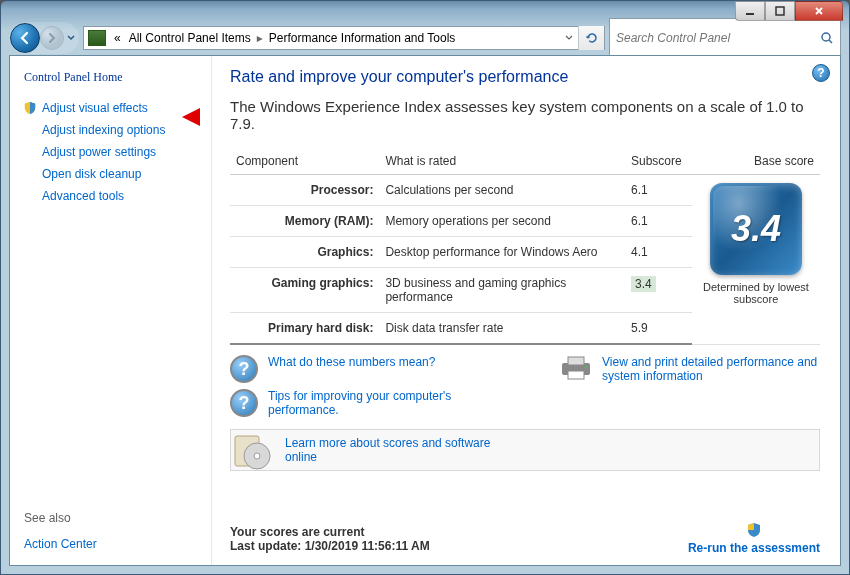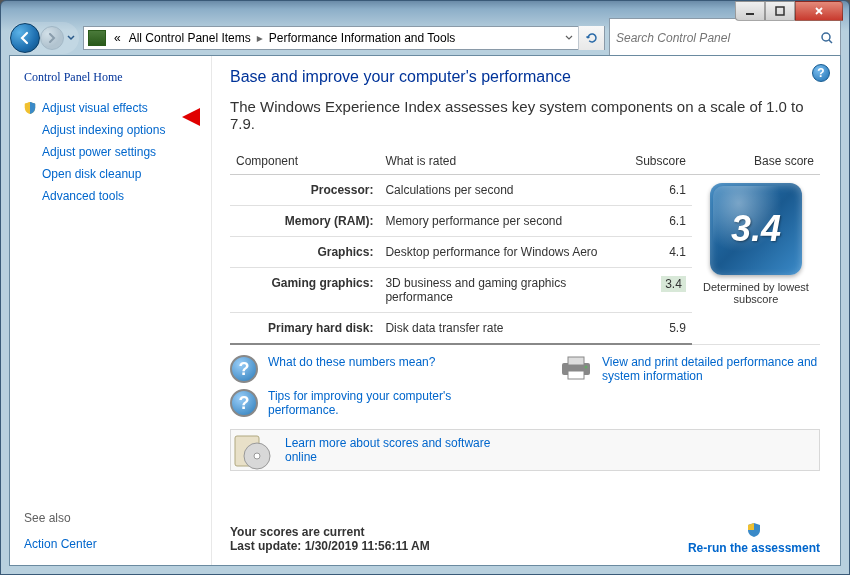--- a/index.html
+++ b/index.html
@@ -32,21 +32,21 @@
     .shield { position:absolute; left:14px; top:5px; width:12px; height:12px;}
     .see-also { margin-top:auto; padding: 0 14px 8px; color:#606060; font-size:12px;}
     .see-also-link { color:#0066cc; font-size:12px; padding: 4px 14px; cursor:pointer;}
     .red-arrow { position:absolute; left:172px; top:48px; pointer-events:none;}
     .main { flex: 1; padding: 12px 20px 10px 18px; position: relative; color:#333; font-size:12px; display:flex; flex-direction:column;}
     .help-icon { position:absolute; top:8px; right:10px; width:18px; height:18px; border-radius:50%; background:radial-gradient(circle at 35% 30%,#7abef0,#1e6fb0); color:#fff; font-weight:bold; font-size:12px; display:flex; align-items:center; justify-content:center; cursor:pointer; border:1px solid #155a90;}
     h1.page-title { color:#003399; font-size:16px; font-weight:normal; margin-bottom:12px;}
     .intro { font-size:15px; margin-bottom:18px;}
     .tbl { width:100%; border-collapse:collapse; }
     .tbl th { text-align:left; font-weight:normal; font-size:12px; padding:4px 6px 6px; border-bottom:1px solid #ccc;}
-    .tbl th.sub, .tbl td.sub { text-align:right;}
+    .tbl th.sub, .tbl td.sub { }
     .tbl td { font-size:12px; padding:8px 6px; border-bottom:1px solid #e0e0e0; vertical-align:top;}
     .tbl td.comp { font-weight:bold; width:140px;text-align:right;}
     .tbl td.rated { width:230px;}
     .tbl td.sub { width:60px;}
     .tbl tr.highlight td.sub span { background:#d8e8d8; padding:1px 4px; display:inline-block;}
     .tbl tr:last-child td { border-bottom:2px solid #888;}
     .base-cell { text-align:center; padding-top:14px; width:120px;}
     .base-badge { width:92px; height:92px; margin:0 auto 6px; border-radius:12px; background: linear-gradient(135deg,#2a7ab8,#1a5a90 50%,#3a8ac8); display:flex; align-items:center; justify-content:center; position:relative; box-shadow: inset 0 2px 8px rgba(255,255,255,0.3), 0 2px 4px rgba(0,0,0,0.3);}
     .base-badge::before { content:""; position:absolute; inset:3px; border-radius:10px; background: radial-gradient(ellipse at 30% 20%, rgba(255,255,255,0.4), transparent 50%);}
     .base-num { color:#fff; font-size:36px; font-weight:bold; font-style:italic; text-shadow:1px 1px 2px rgba(0,0,0,0.4); position:relative;}
@@ -152,21 +152,21 @@
       <div class="sidebar-link">Advanced tools</div>
       <svg class="red-arrow" width="52" height="26" viewBox="0 0 52 26">
           <path d="M52,13 L18,13 L18,4 L0,13 L18,22 L18,13" fill="#e00000"></path>
         </svg>
       <div class="see-also">See also</div>
       <div class="see-also-link">Action Center</div>
     </div>
 
     <div class="main">
       <div class="help-icon">?</div>
-      <h1 class="page-title">Base and improve your computer's performance</h1>
+      <h1 class="page-title">Rate and improve your computer's performance</h1>
       <div class="intro">The Windows Experience Index assesses key system components on a scale of 1.0 to 7.9.</div>
 
       <table class="tbl">
         <thead>
           <tr>
             <th>Component</th>
             <th>What is rated</th>
             <th class="sub">Subscore</th>
             <th style="text-align:right">Base score</th>
           </tr>
@@ -178,21 +178,21 @@
             <td class="sub">6.1</td>
             <td class="base-cell" rowspan="5">
               <div class="base-badge">
                   <span class="base-num">3.4</span>
                 </div>
               <div class="base-cap">Determined by lowest subscore</div>
             </td>
           </tr>
           <tr>
             <td class="comp">Memory (RAM):</td>
-            <td class="rated">Memory performance per second</td>
+            <td class="rated">Memory operations per second</td>
             <td class="sub">6.1</td>
           </tr>
           <tr>
             <td class="comp">Graphics:</td>
             <td class="rated">Desktop performance for Windows Aero</td>
             <td class="sub">4.1</td>
           </tr>
           <tr class="highlight">
             <td class="comp">Gaming graphics:</td>
             <td class="rated">3D business and gaming graphics performance</td>

